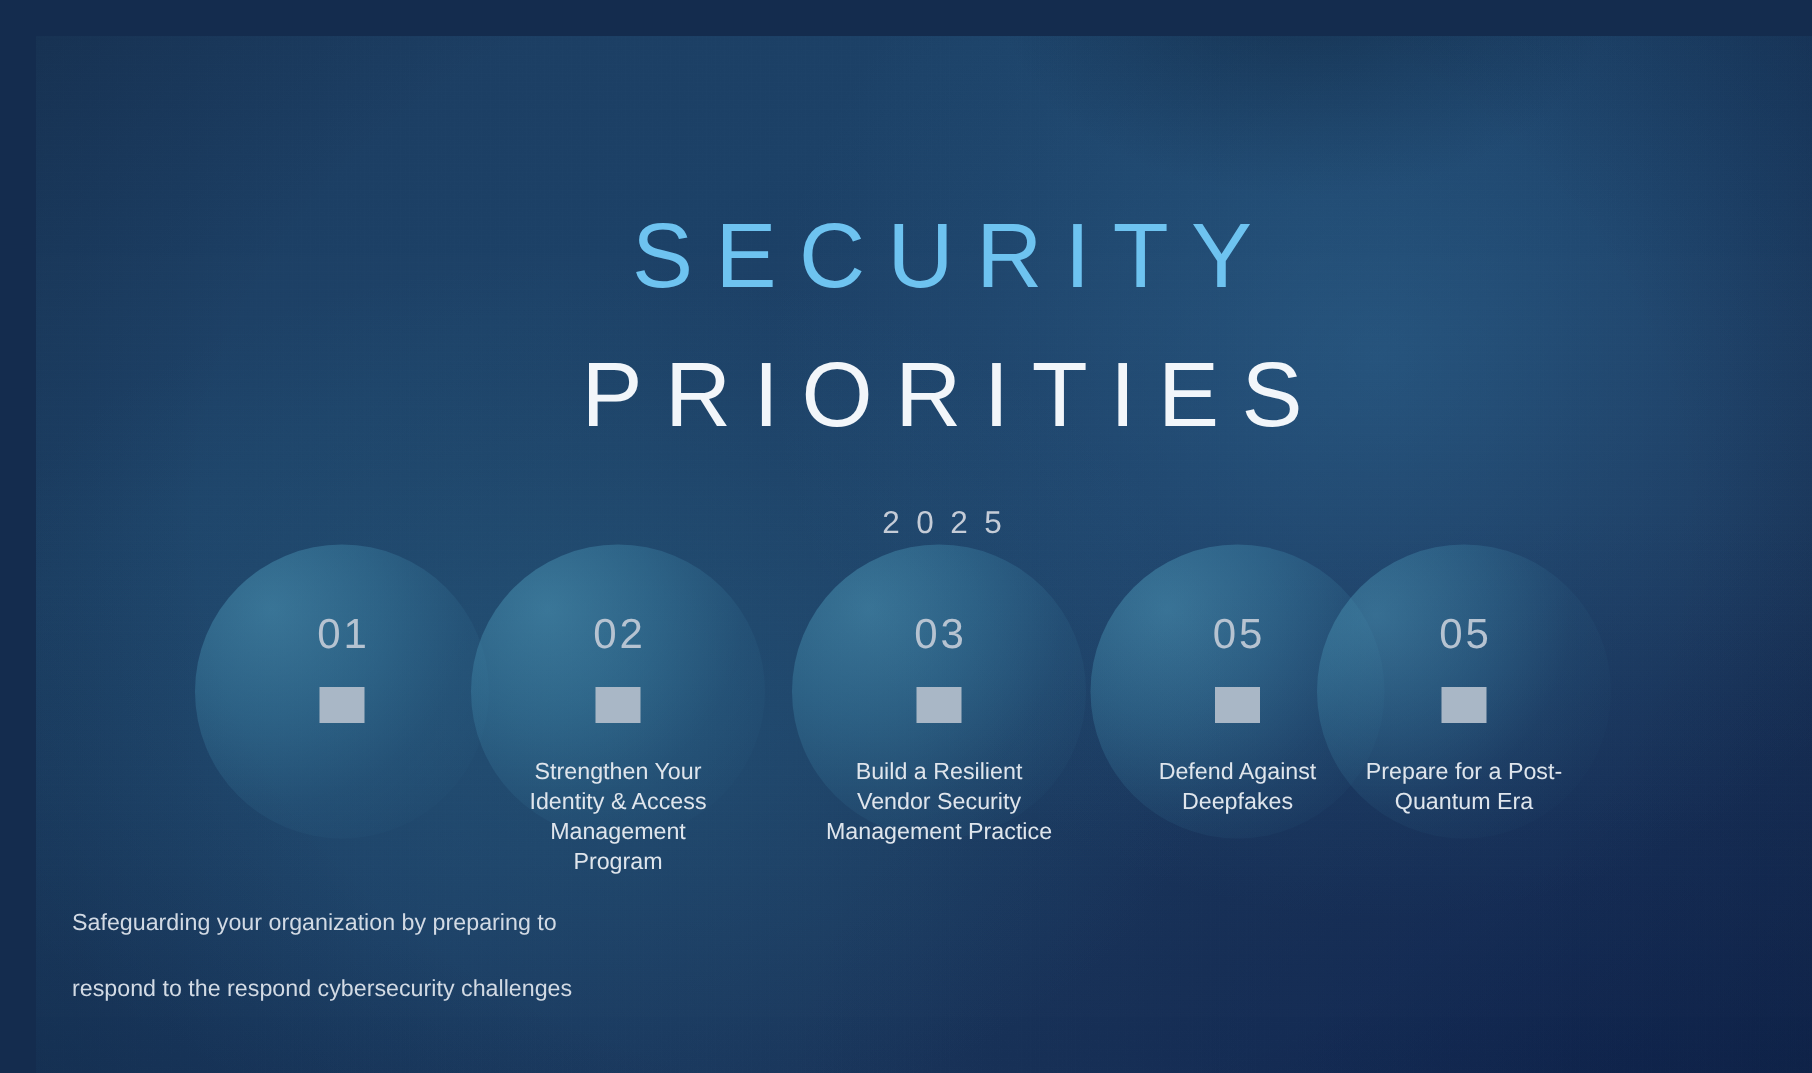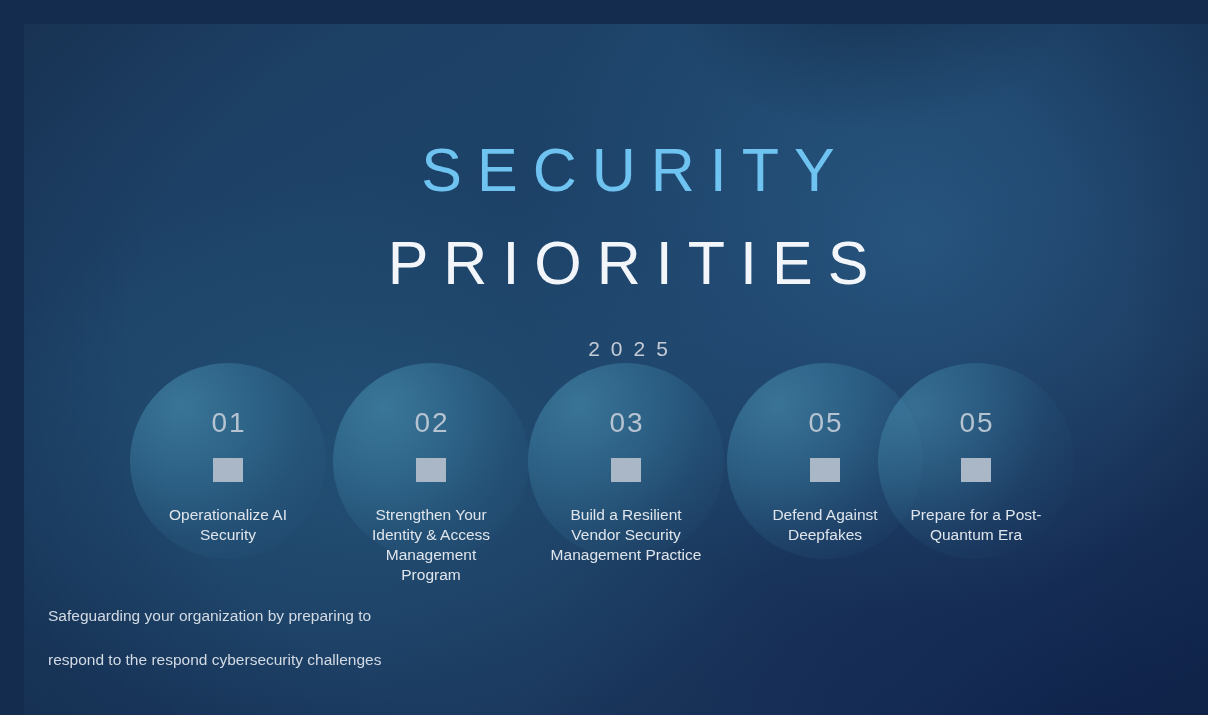--- a/index.html
+++ b/index.html
@@ -157,25 +157,24 @@
     <span class="t-year">2025</span>
   </div>
 
   <div id="circlerow">
 
     <div class="node" style="left:0px;">
       <div class="disc"></div>
       <div class="inner">
         <div class="num">01</div>
         <div class="rule"></div>
-        <div class="label">Operationalize AI Security</div>
-      </div>
-    </div>
-
-    <div class="node" style="left:203px;">
+      </div>
+    </div>
+
+    <div class="node" style="left:184px;">
       <div class="disc"></div>
       <div class="inner">
         <div class="num">02</div>
         <div class="rule"></div>
         <div class="label">Strengthen Your Identity &amp; Access Management Program</div>
       </div>
     </div>
 
     <div class="node" style="left:398px;">
       <div class="disc"></div>

